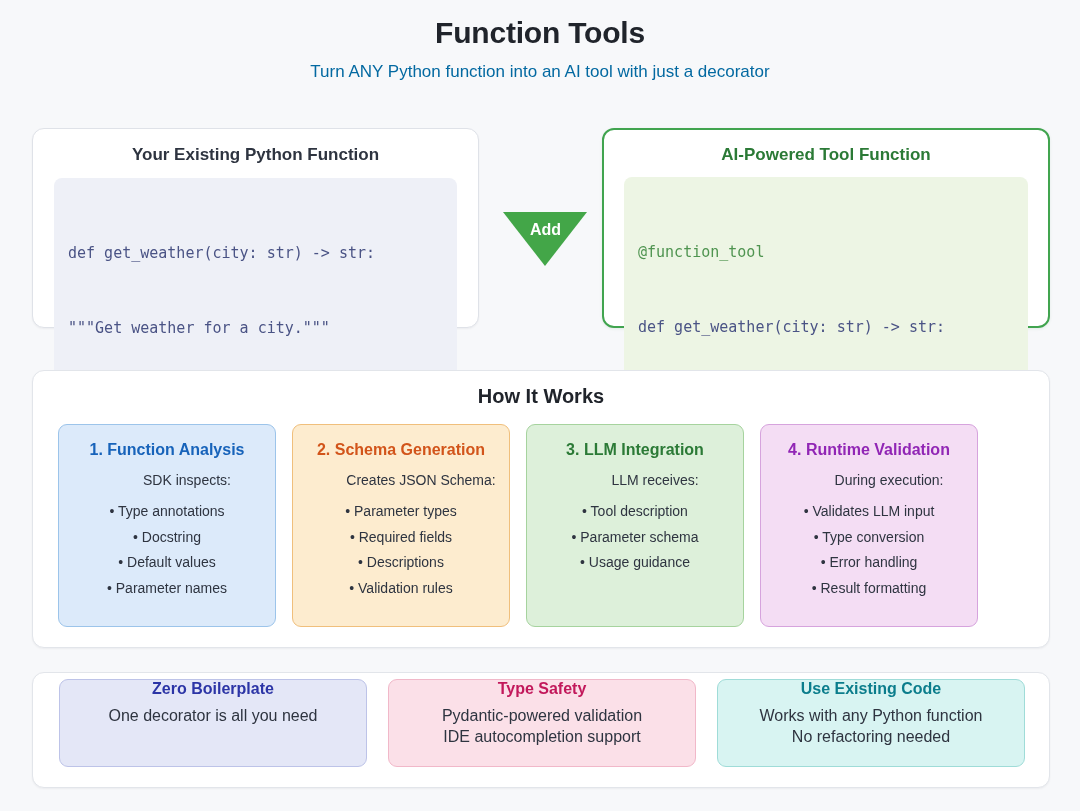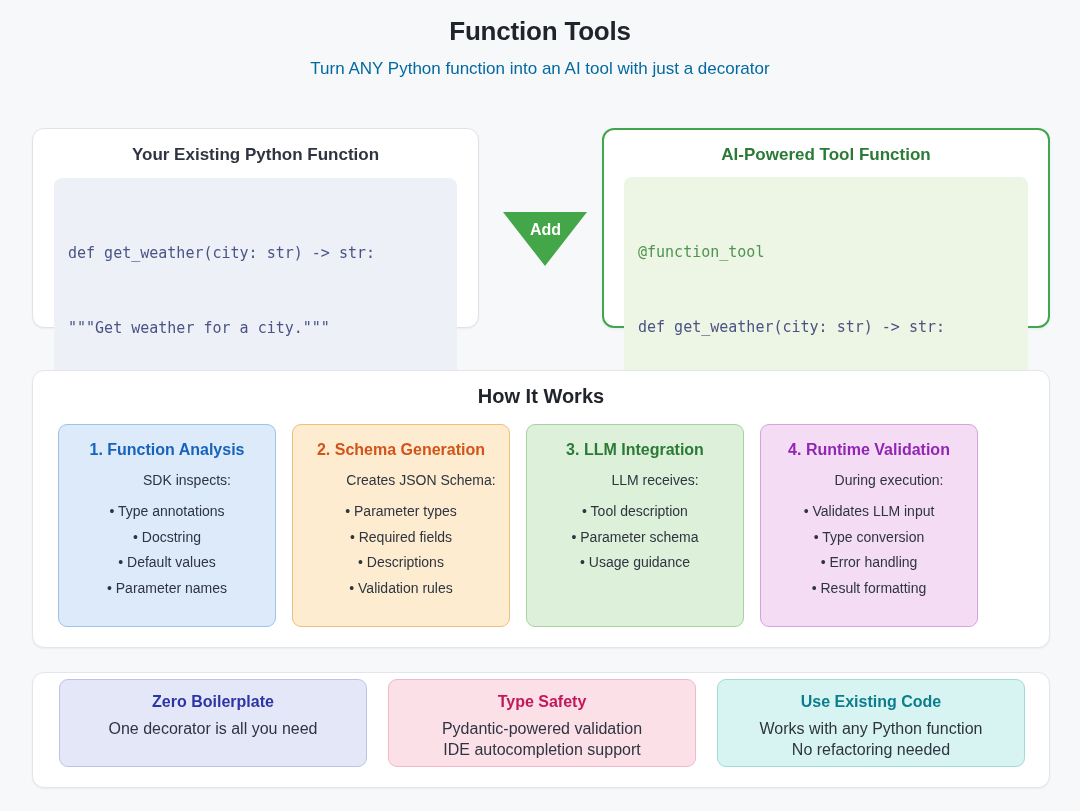--- a/index.html
+++ b/index.html
@@ -16,21 +16,21 @@
     position: relative;
     width: 1080px;
     height: 811px;
     background: #f7f8fa;
   }
 
   
   .header { padding-top: 16px; text-align: center; }
 
   .page-title {
-    font-size: 26px;
+    font-size: 30px;
     font-weight: bold;
     color: #20242b;
     letter-spacing: -0.2px;
   }
 
   .page-subtitle {
     margin-top: 12px;
     font-size: 17px;
     color: #0369a1;
   }
@@ -203,21 +203,20 @@
     display: flex;
     gap: 21px;
   }
 
   .benefit-card {
     width: 308px;
     height: 88px;
     border-radius: 9px;
     border: 1px solid;
     text-align: center;
-    padding-top: 13px;
   }
 
   .benefit-card.b1 { background: #e4e7f7; border-color: #bdc3e8; }
   .benefit-card.b2 { background: #fbe0e8; border-color: #f1b8c9; }
   .benefit-card.b3 { background: #d8f4f2; border-color: #9fdcd8; }
 
   .benefit-title {
     font-size: 16px;
     font-weight: bold;
     margin-bottom: 7px;

